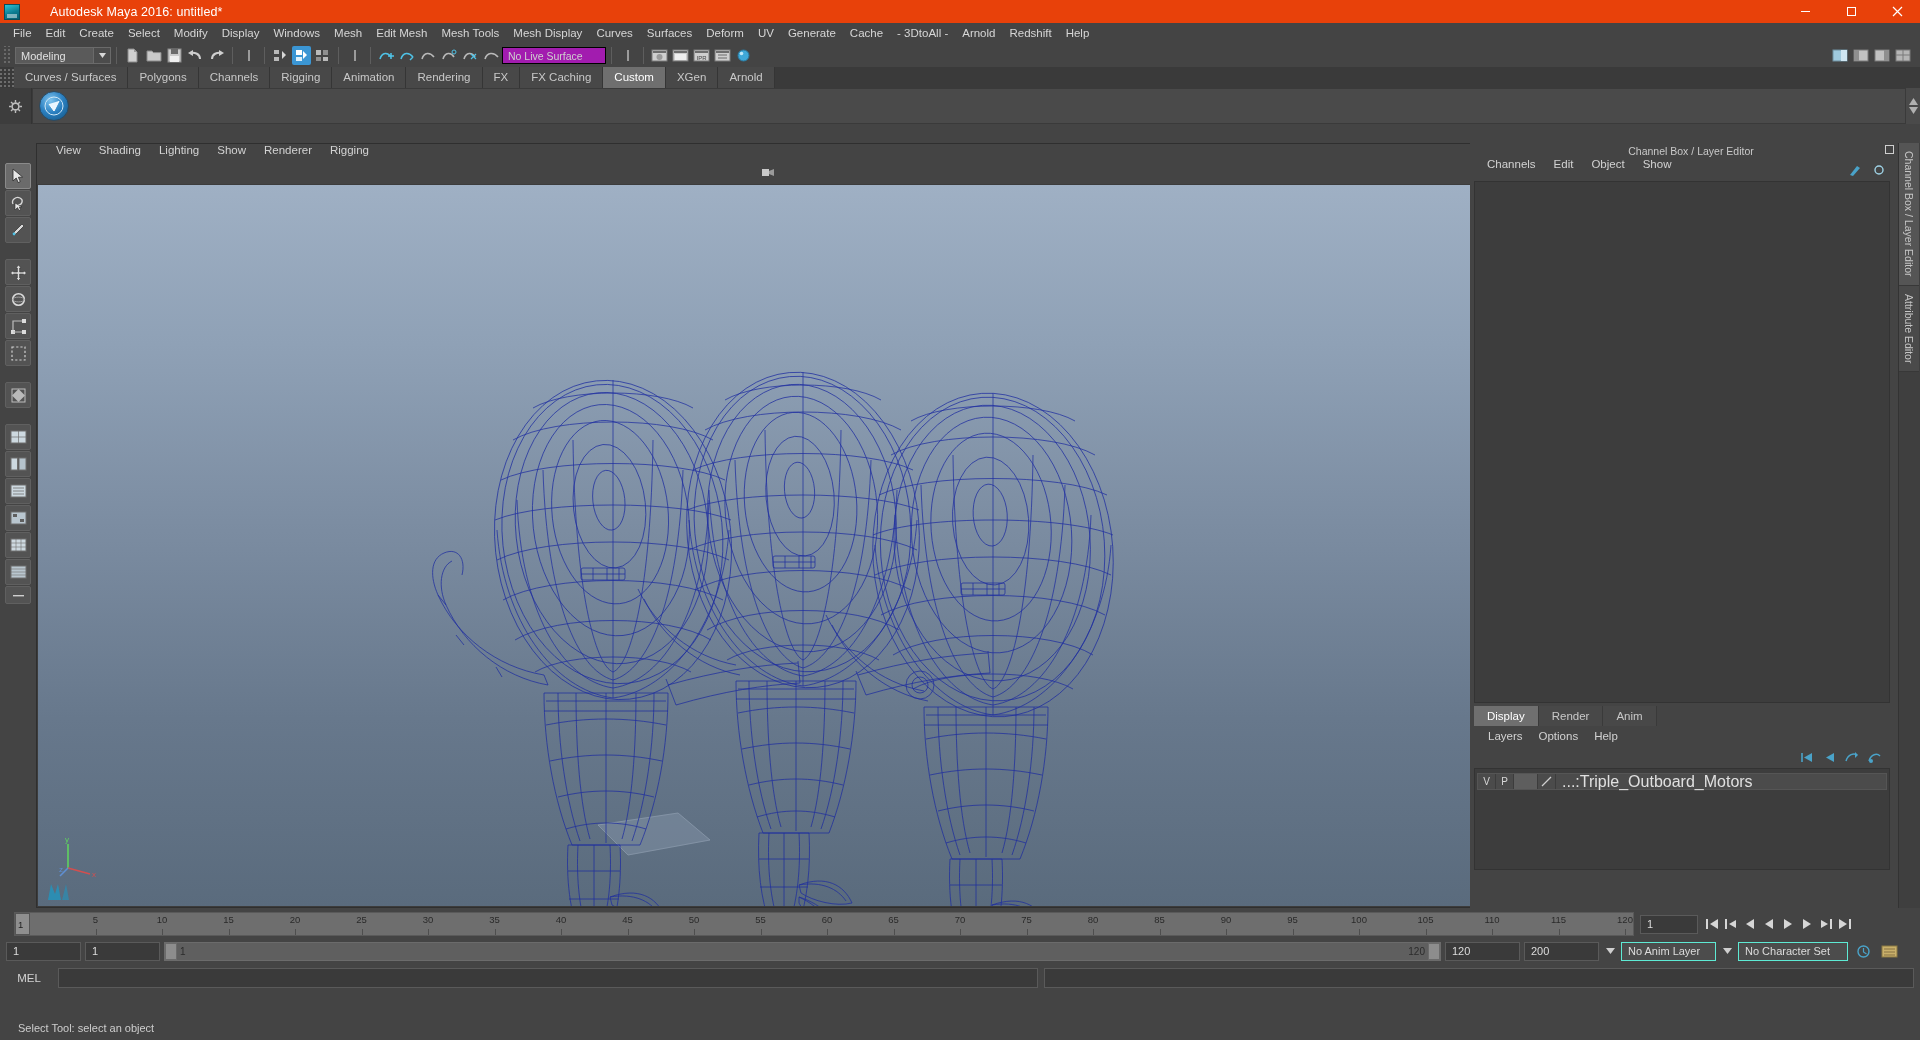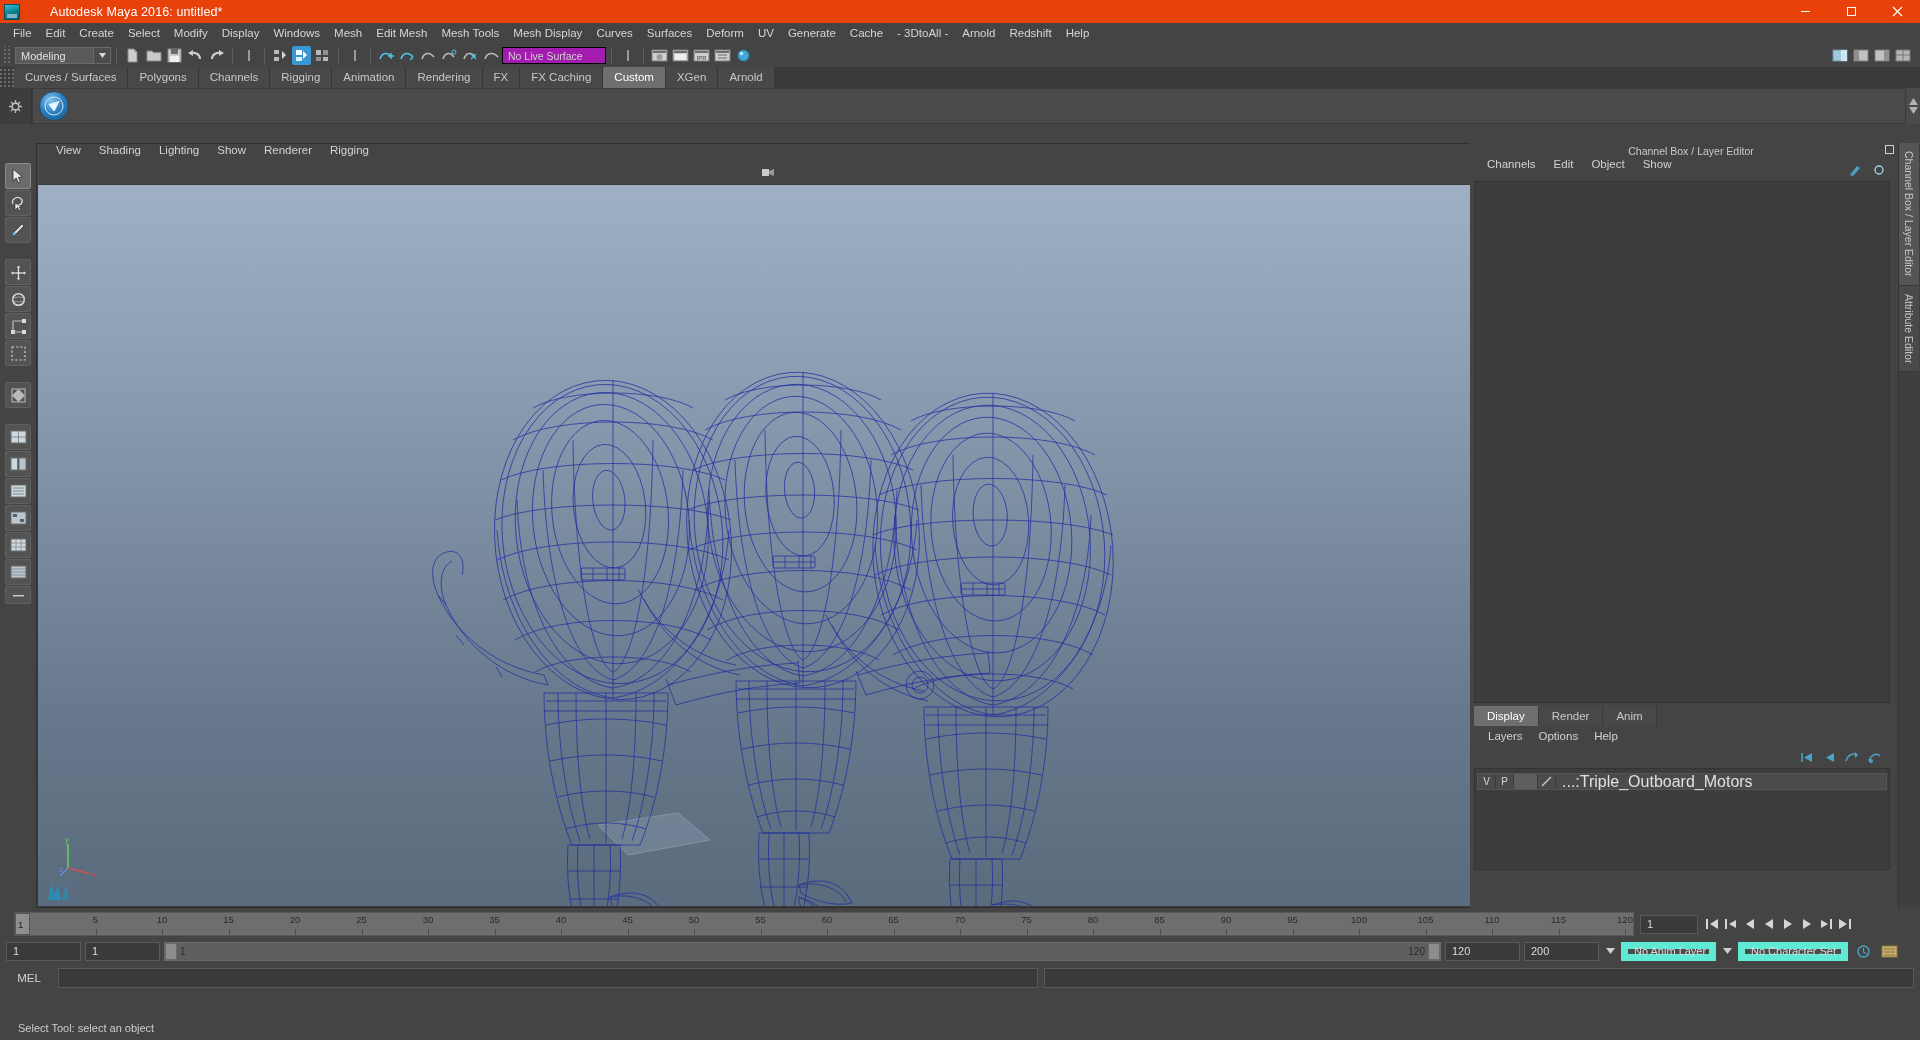--- a/index.html
+++ b/index.html
@@ -288,21 +288,21 @@
   #rs-bar {
     position: relative; height: 19px; background: #5f5f5f; border: 1px solid #6b6b6b;
     display: flex; align-items: center; flex: none;
   }
   #rs-bar .handle {
     width: 12px; height: 17px; background: #8d8d8d; border: 1px solid #6a6a6a;
   }
   #rs-bar .lbl-left { font-size: 10px; color: #2b2b2b; margin-left: 3px; }
   #rs-bar .lbl-right { font-size: 10px; color: #2b2b2b; margin-right: 3px; margin-left: auto;}
   .rs-combo {
-    height: 19px; background: #4c4c4c; border: 7px solid #5eead4;
+    height: 19px; background: #4c4c4c; border: 1px solid #5eead4;
     color: #dcdcdc; font-size: 11px; display: flex; align-items: center;
     padding-left: 6px; position: relative; flex: none;
   }
 
   
   #cmdline {
     position: absolute; left: 0; top: 964px; width: 1920px; height: 28px;
     background: #444444; display:flex; align-items:center; padding: 0 6px; gap: 6px;
   }
   #cmdline .mel { color: #d2d2d2; font-size: 11.5px; width: 46px; text-align:center; flex:none;}

